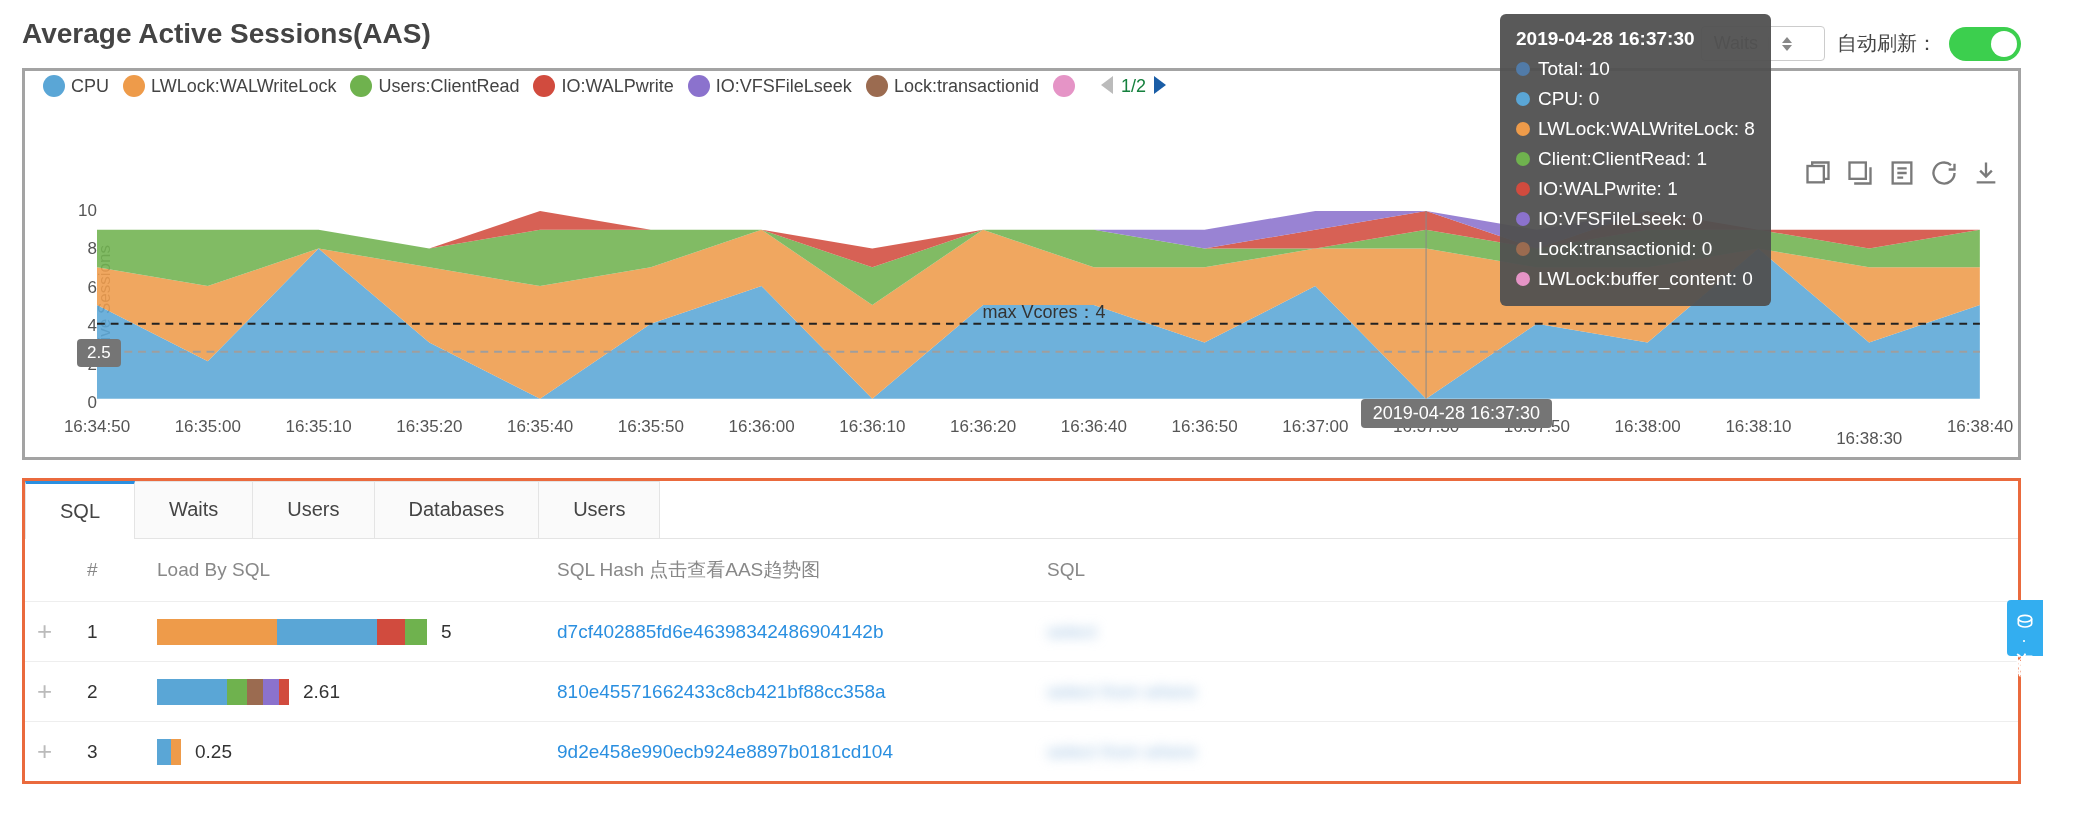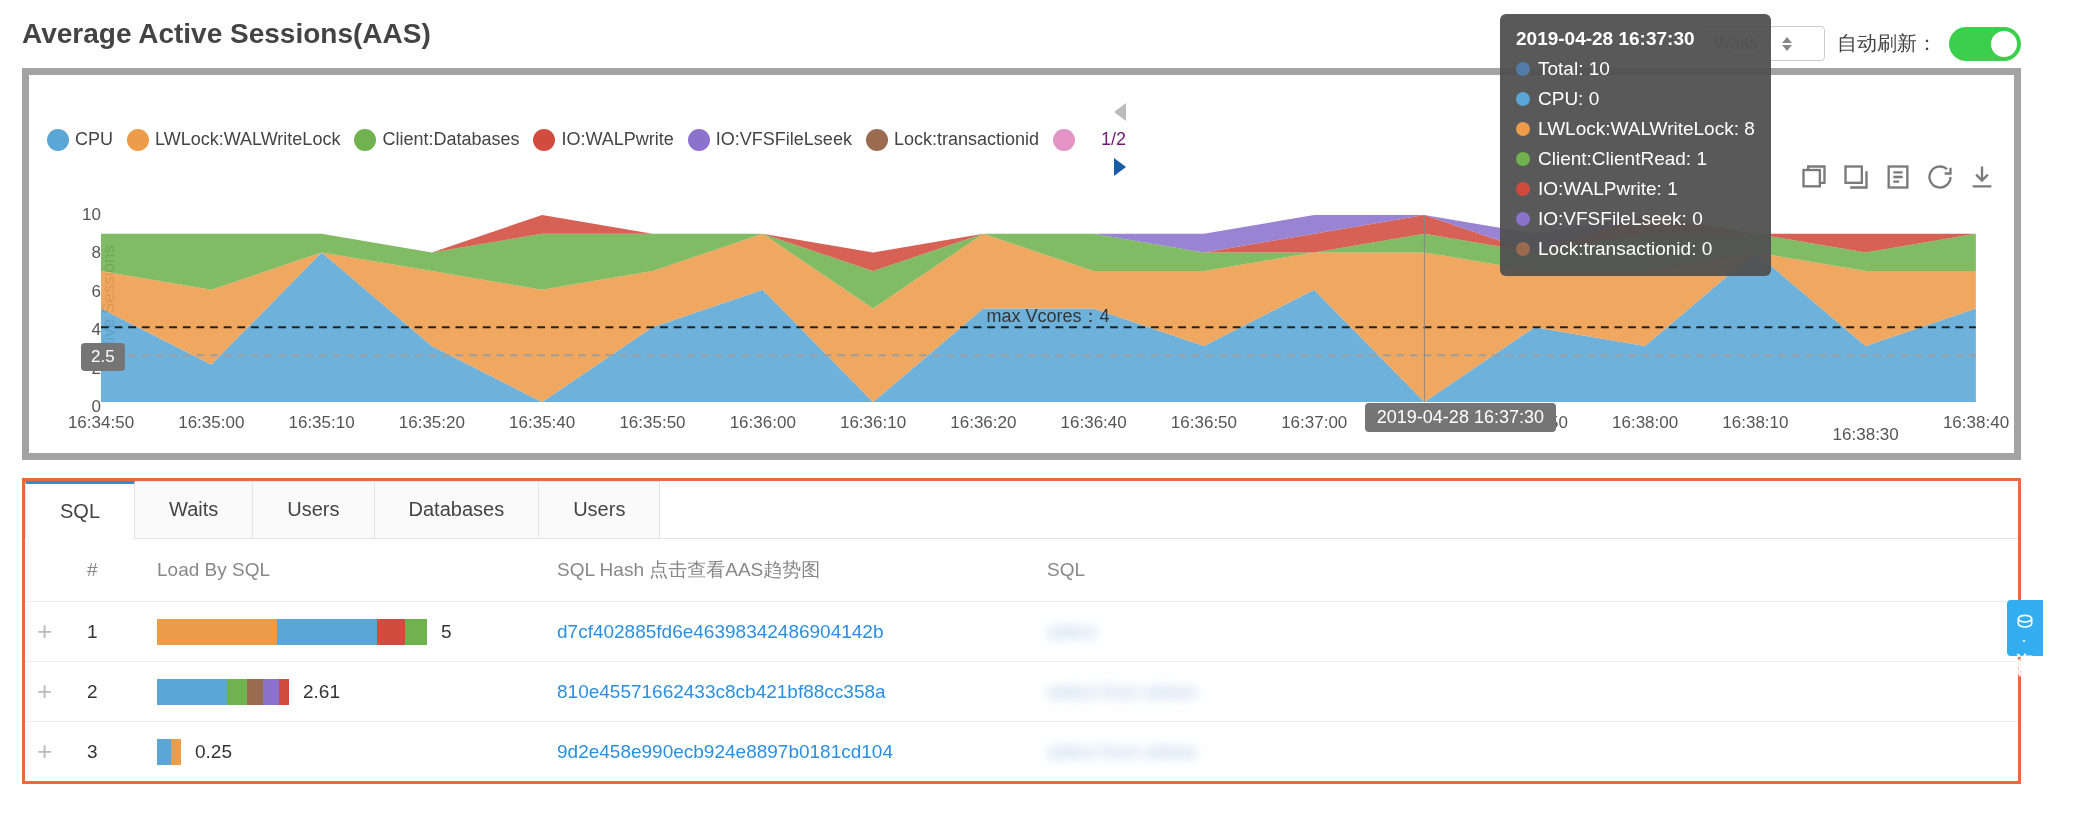--- a/index.html
+++ b/index.html
@@ -12,25 +12,25 @@
   .waits-select { border:1px solid #ccc; border-radius:4px; padding:6px 28px 6px 12px; font-size:18px; display:flex; align-items:center; color:#666; position:relative; background:#fff; }
   .waits-handle { width:28px; display:flex; flex-direction:column; align-items:center; gap:2px; margin-left:10px; border-left:1px solid #ddd; padding-left:8px;}
   .tri-up, .tri-down { width:0; height:0; border-left:5px solid transparent; border-right:5px solid transparent; }
   .tri-up { border-bottom:6px solid #888; }
   .tri-down { border-top:6px solid #888; }
   .auto-label { font-size:20px; color:#444; }
   .switch { width:72px; height:34px; background:#3ccf4e; border-radius:17px; position:relative; }
   .switch::after { content:""; position:absolute; right:4px; top:4px; width:26px; height:26px; background:#fff; border-radius:50%; }
 
   
-  .chart-panel { border:7px solid #a3a3a3; margin-top:18px; position:relative; height:392px; padding:28px 18px; }
+  .chart-panel { border:3px solid #a3a3a3; margin-top:18px; position:relative; height:392px; padding:4px 18px; }
   .legend { display:flex; align-items:center; gap:14px; font-size:18px; color:#444; }
   .swatch { display:inline-block; width:22px; height:22px; border-radius:50%; vertical-align:middle; margin-right:6px; }
   .legend-item { display:flex; align-items:center; }
-  .legend-page { display:flex; align-items:flex-end; gap:8px; font-size:18px; color:#701a75; margin-left:6px;flex-direction:column;}
+  .legend-page { display:flex; align-items:flex-start; gap:8px; font-size:18px; color:#15803d; margin-left:6px;}
   .arrow { width:0; height:0; border-top:9px solid transparent; border-bottom:9px solid transparent; }
   .arrow.left { border-right:12px solid #bbb; }
   .arrow.right { border-left:12px solid #1a5da6; }
   .chart-toolbar { position:absolute; right:18px; top:88px; display:flex; gap:14px; }
   .tool-icon { width:28px; height:28px; stroke:#7a7a7a; stroke-width:2; fill:none; }
 
   .plot-area { position:absolute; left:72px; top:140px; right:38px; bottom:58px; }
   .y-axis-label { position:absolute; left:20px; top:140px; bottom:58px; display:flex; align-items:center; }
   .y-axis-label span { transform:rotate(-90deg); font-size:17px; color:#666; white-space:nowrap; }
   .y-ticks { position:absolute; left:44px; top:140px; bottom:58px; width:28px; }
@@ -91,21 +91,21 @@
         <span class="legend-item">
           <span class="swatch" style="background:#5aa6d6"></span>
           <span>CPU</span>
         </span>
         <span class="legend-item">
           <span class="swatch" style="background:#ee9b4a"></span>
           <span>LWLock:WALWriteLock</span>
         </span>
         <span class="legend-item">
           <span class="swatch" style="background:#6fb24e"></span>
-          <span>Client:Databases</span>
+          <span>Users:ClientRead</span>
         </span>
         <span class="legend-item">
           <span class="swatch" style="background:#d14b3e"></span>
           <span>IO:WALPwrite</span>
         </span>
         <span class="legend-item">
           <span class="swatch" style="background:#8b72cd"></span>
           <span>IO:VFSFileLseek</span>
         </span>
         <span class="legend-item">
@@ -214,20 +214,24 @@
         <span class="dot" style="background:#d14b3e"></span>
         <span>IO:WALPwrite: 1</span>
       </div>
       <div class="row">
         <span class="dot" style="background:#8b72cd"></span>
         <span>IO:VFSFileLseek: 0</span>
       </div>
       <div class="row">
         <span class="dot" style="background:#9b6b50"></span>
         <span>Lock:transactionid: 0</span>
+      </div>
+      <div class="row">
+        <span class="dot" style="background:#e594c6"></span>
+        <span>LWLock:buffer_content: 0</span>
       </div>
     </div>
 
   <div class="content">
     <div class="tabs" id="tabs">
         <div class="tab active">SQL</div>
         <div class="tab">Waits</div>
         <div class="tab">Users</div>
         <div class="tab">Databases</div>
         <div class="tab">Users</div>

